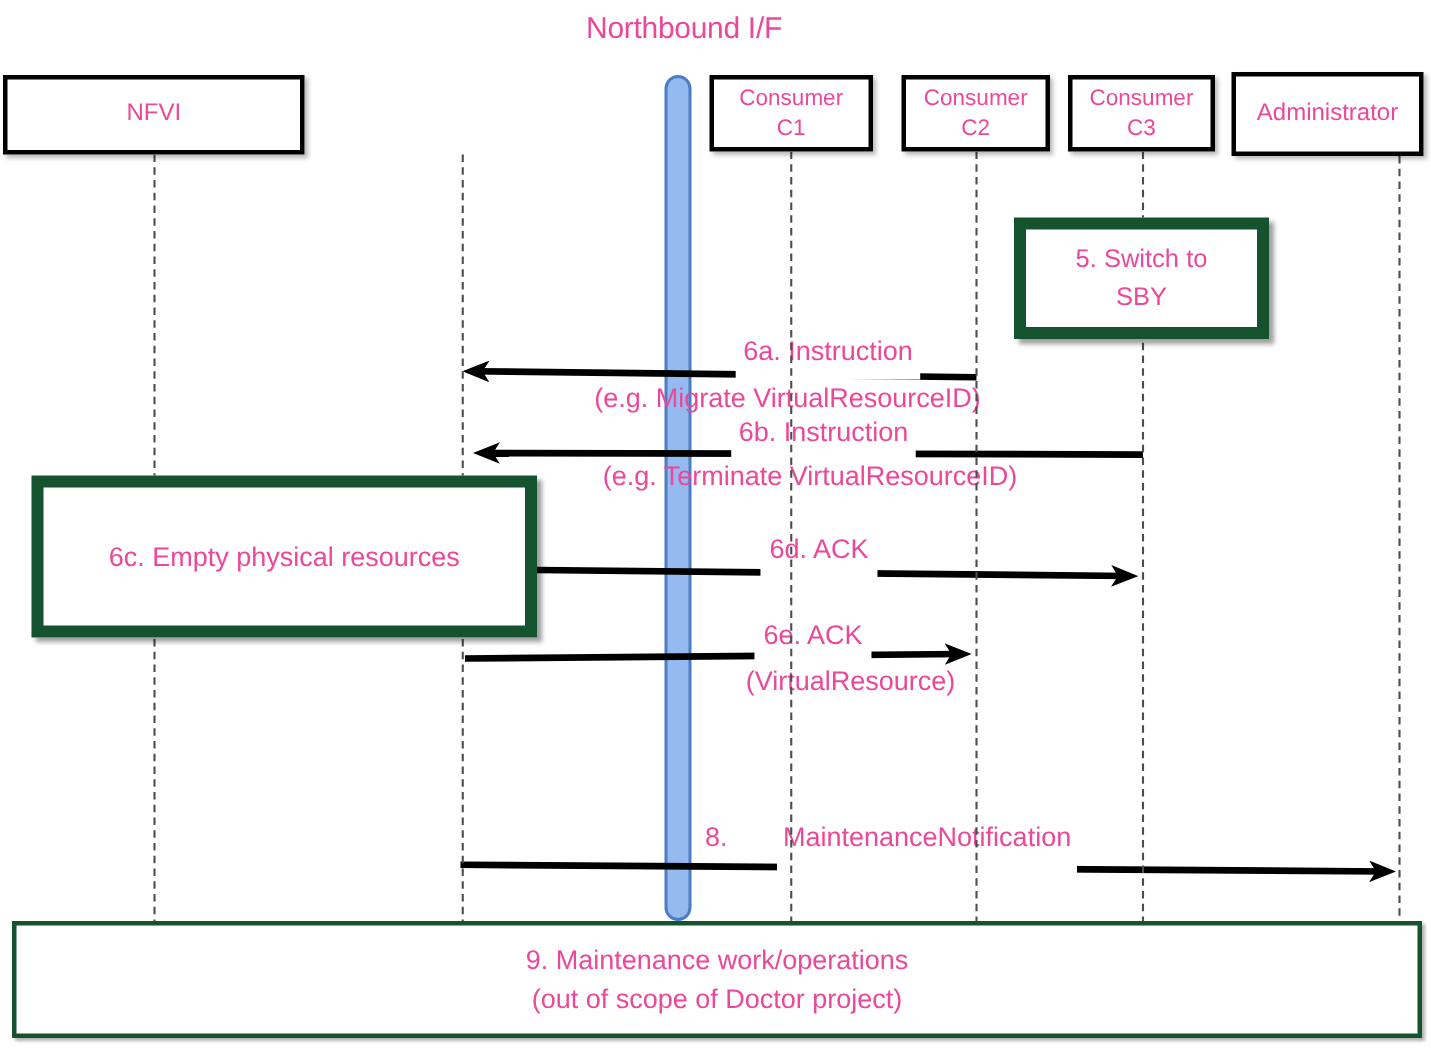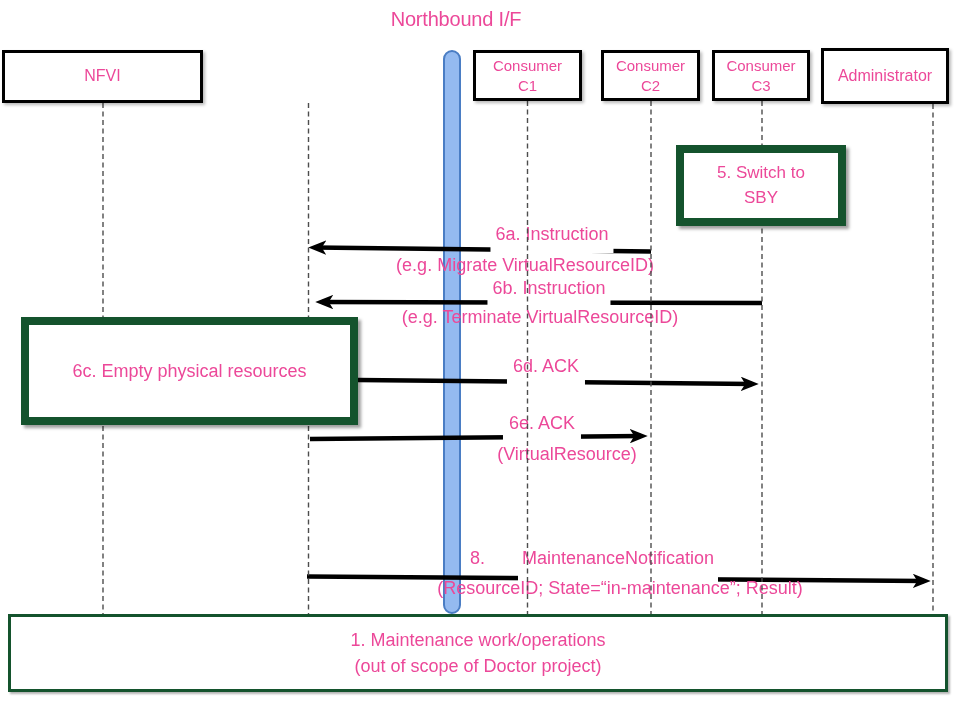--- a/index.html
+++ b/index.html
@@ -63,35 +63,34 @@
   <div class="msg ctr bg" style="left:549px;top:278px;padding:0 5px 8px;">6b. Instruction</div>
   <div class="msg ctr" style="left:540px;top:307px;">(e.g. Terminate VirtualResourceID)</div>
 
   <div class="msg ctr bg" style="left:546px;top:356px;padding:0 6px 9px;">6d. ACK</div>
 
   <div class="msg ctr bg" style="left:542px;top:413px;padding:0 6px 10px;">6e. ACK</div>
   <div class="msg ctr" style="left:567px;top:444px;">(VirtualResource)</div>
 
   <div class="msg" style="left:470px;top:548px;">8.</div>
   <div class="msg bg" style="left:518px;top:548px;padding:0 4px 13px;">MaintenanceNotification</div>
-  <div class="msg ctr" style="left:620px;top:578px;">(ResourceID; State=“in-maintenance”; Result)</div>
 
   <svg class="layer" width="954" height="705" viewBox="0 0 954 705">
     <line class="life" x1="103" y1="103" x2="103" y2="614"></line>
     <line class="life" x1="308.5" y1="103" x2="308.5" y2="614"></line>
     <line class="life" x1="527.5" y1="101" x2="527.5" y2="614"></line>
     <line class="life" x1="651" y1="101" x2="651" y2="614"></line>
     <line class="life" x1="762" y1="101" x2="762" y2="614"></line>
     <line class="life" x1="933" y1="104" x2="933" y2="614"></line>
   </svg>
 
   <div class="note" style="left:676px;top:145px;width:170px;height:81px;font-size:17px;">5. Switch to
 SBY</div>
   <div class="note" style="left:21px;top:317px;width:337px;height:108px;">6c. Empty physical resources</div>
-  <div class="note" style="left:8px;top:614px;width:940px;height:78px;border-width:3px;box-shadow:2px 2px 2px rgba(0,0,0,0.3);">1. Maintenance work/operations
+  <div class="note" style="left:8px;top:614px;width:940px;height:78px;border-width:3px;box-shadow:2px 2px 2px rgba(0,0,0,0.3);">9. Maintenance work/operations
 (out of scope of Doctor project)</div>
 
   <div class="actor" style="left:2px;top:50px;width:201px;height:53px;">NFVI</div>
   <div class="actor small" style="left:473px;top:50px;width:109px;height:51px;">Consumer
 C1</div>
   <div class="actor small" style="left:601px;top:50px;width:99px;height:51px;">Consumer
 C2</div>
   <div class="actor small" style="left:712px;top:50px;width:98px;height:51px;">Consumer
 C3</div>
   <div class="actor" style="left:821px;top:48px;width:128px;height:56px;font-size:16px;">Administrator</div>

